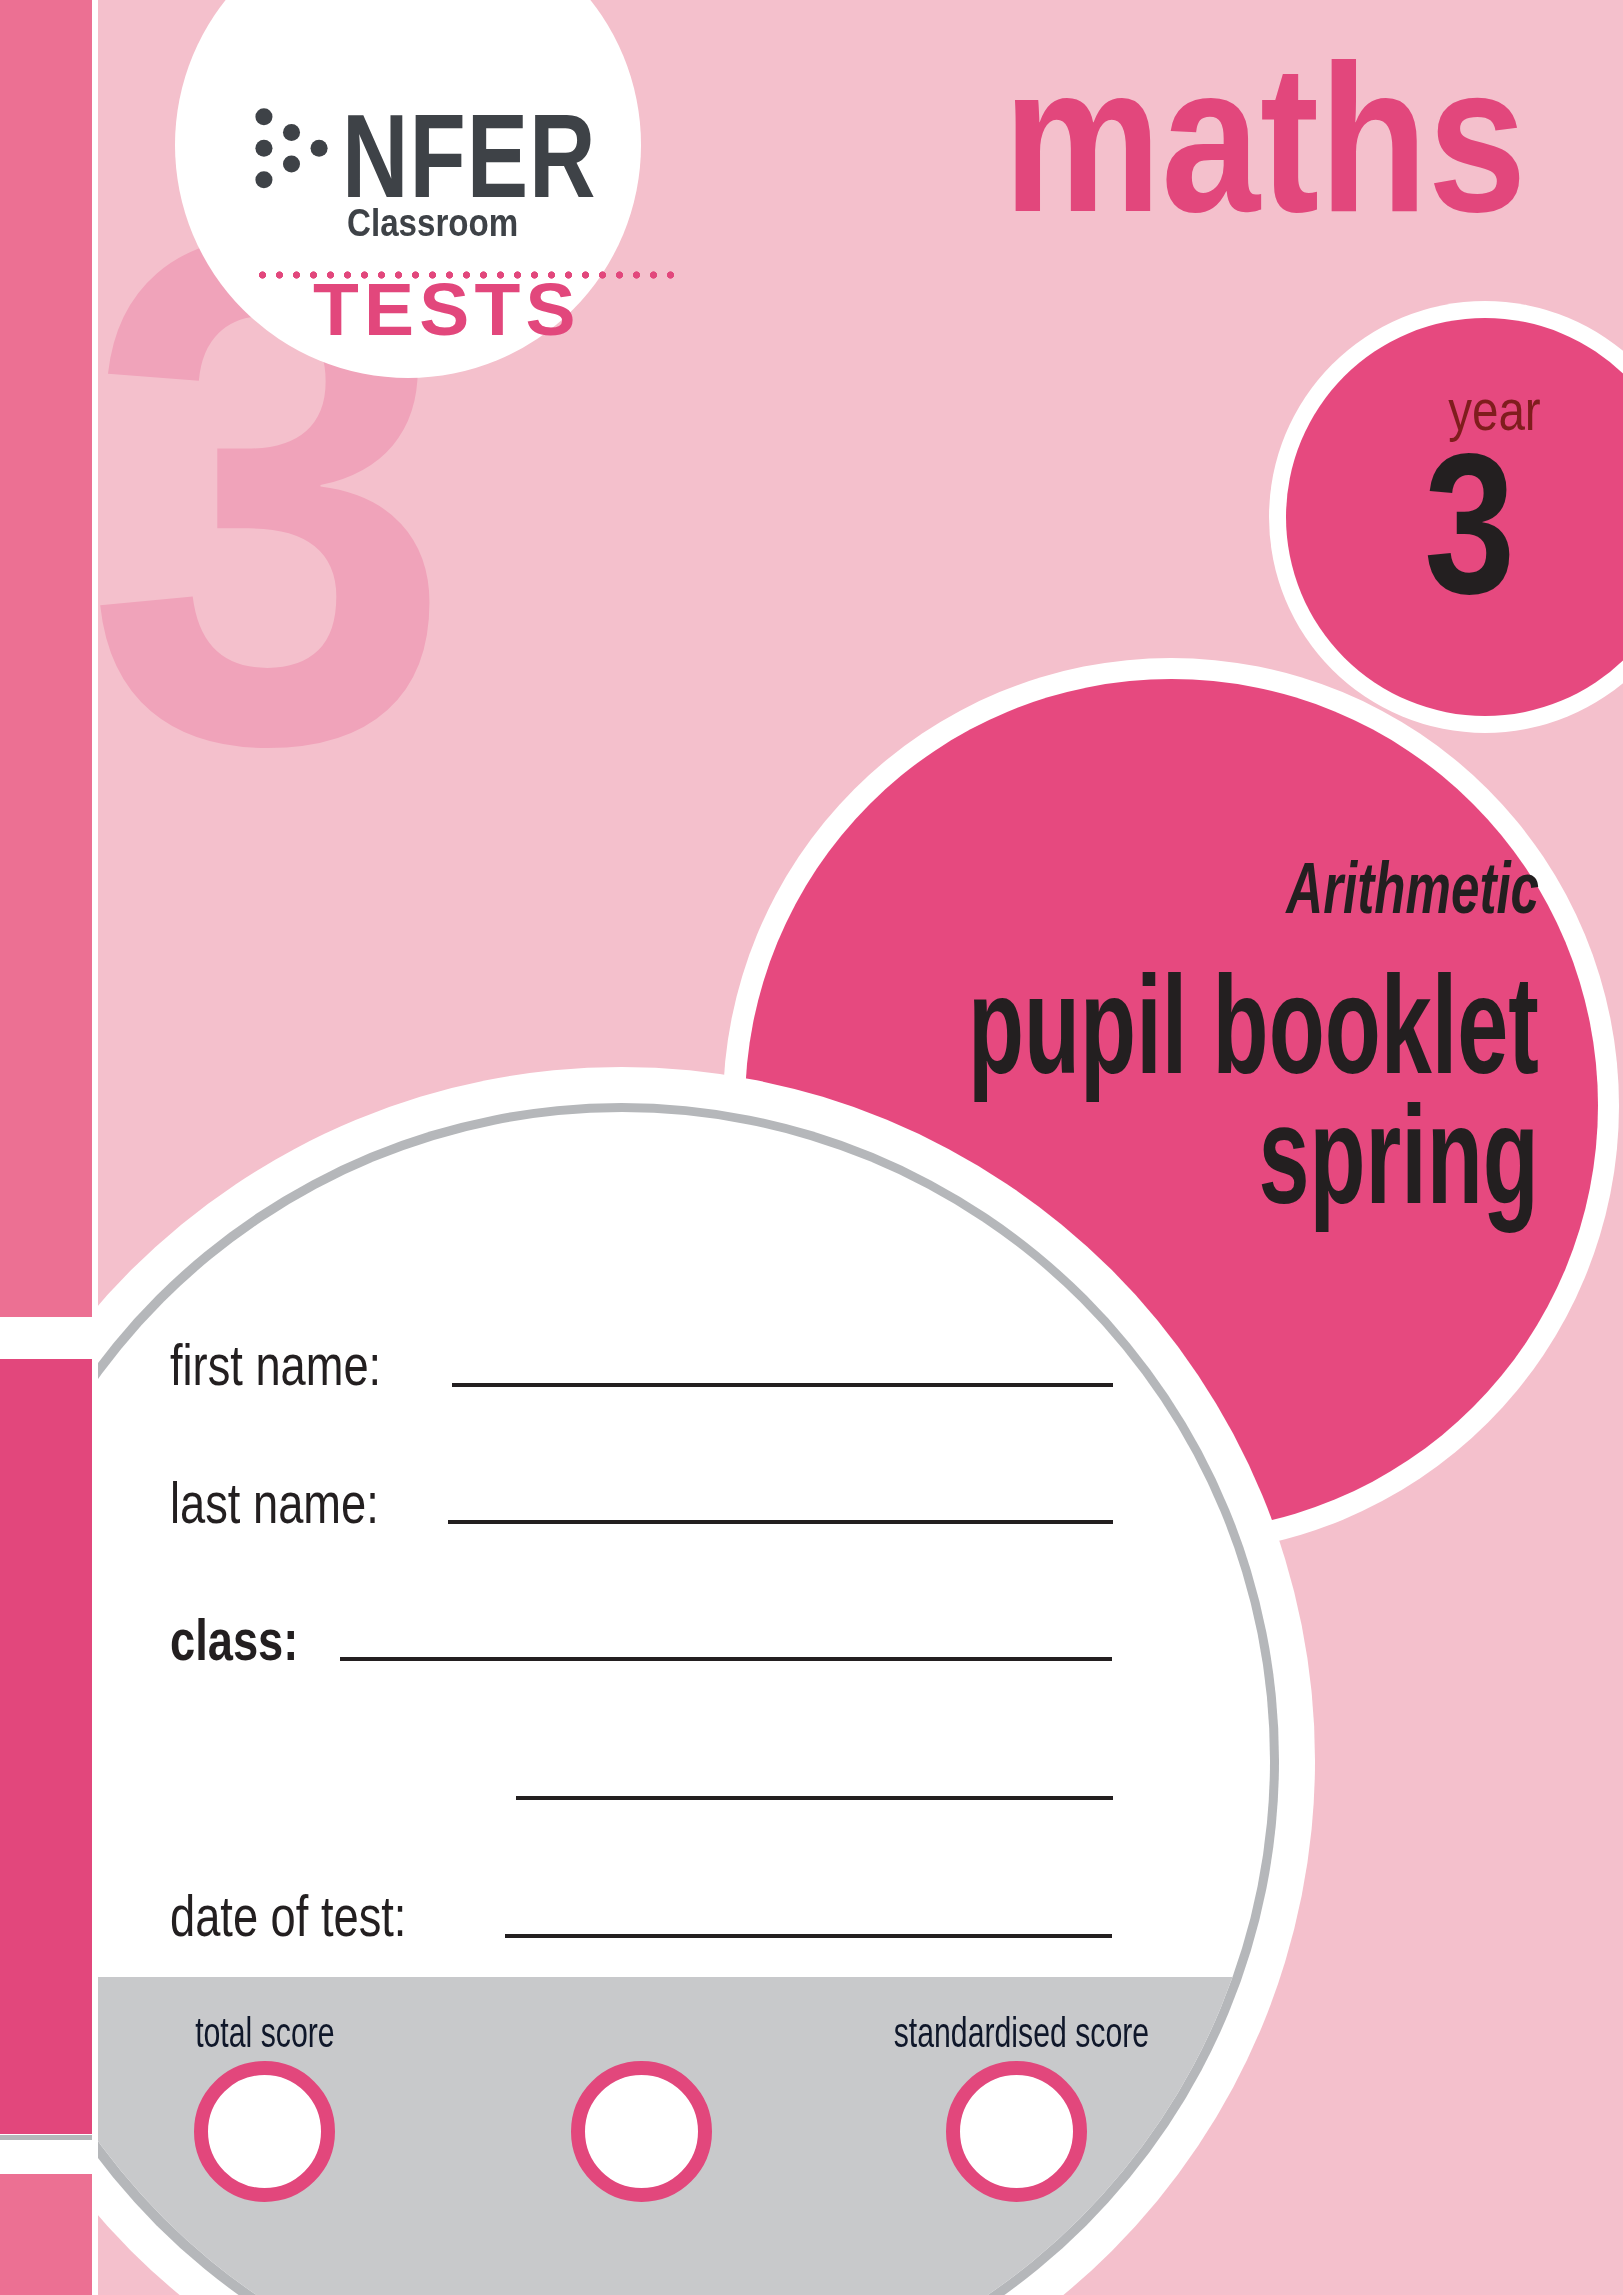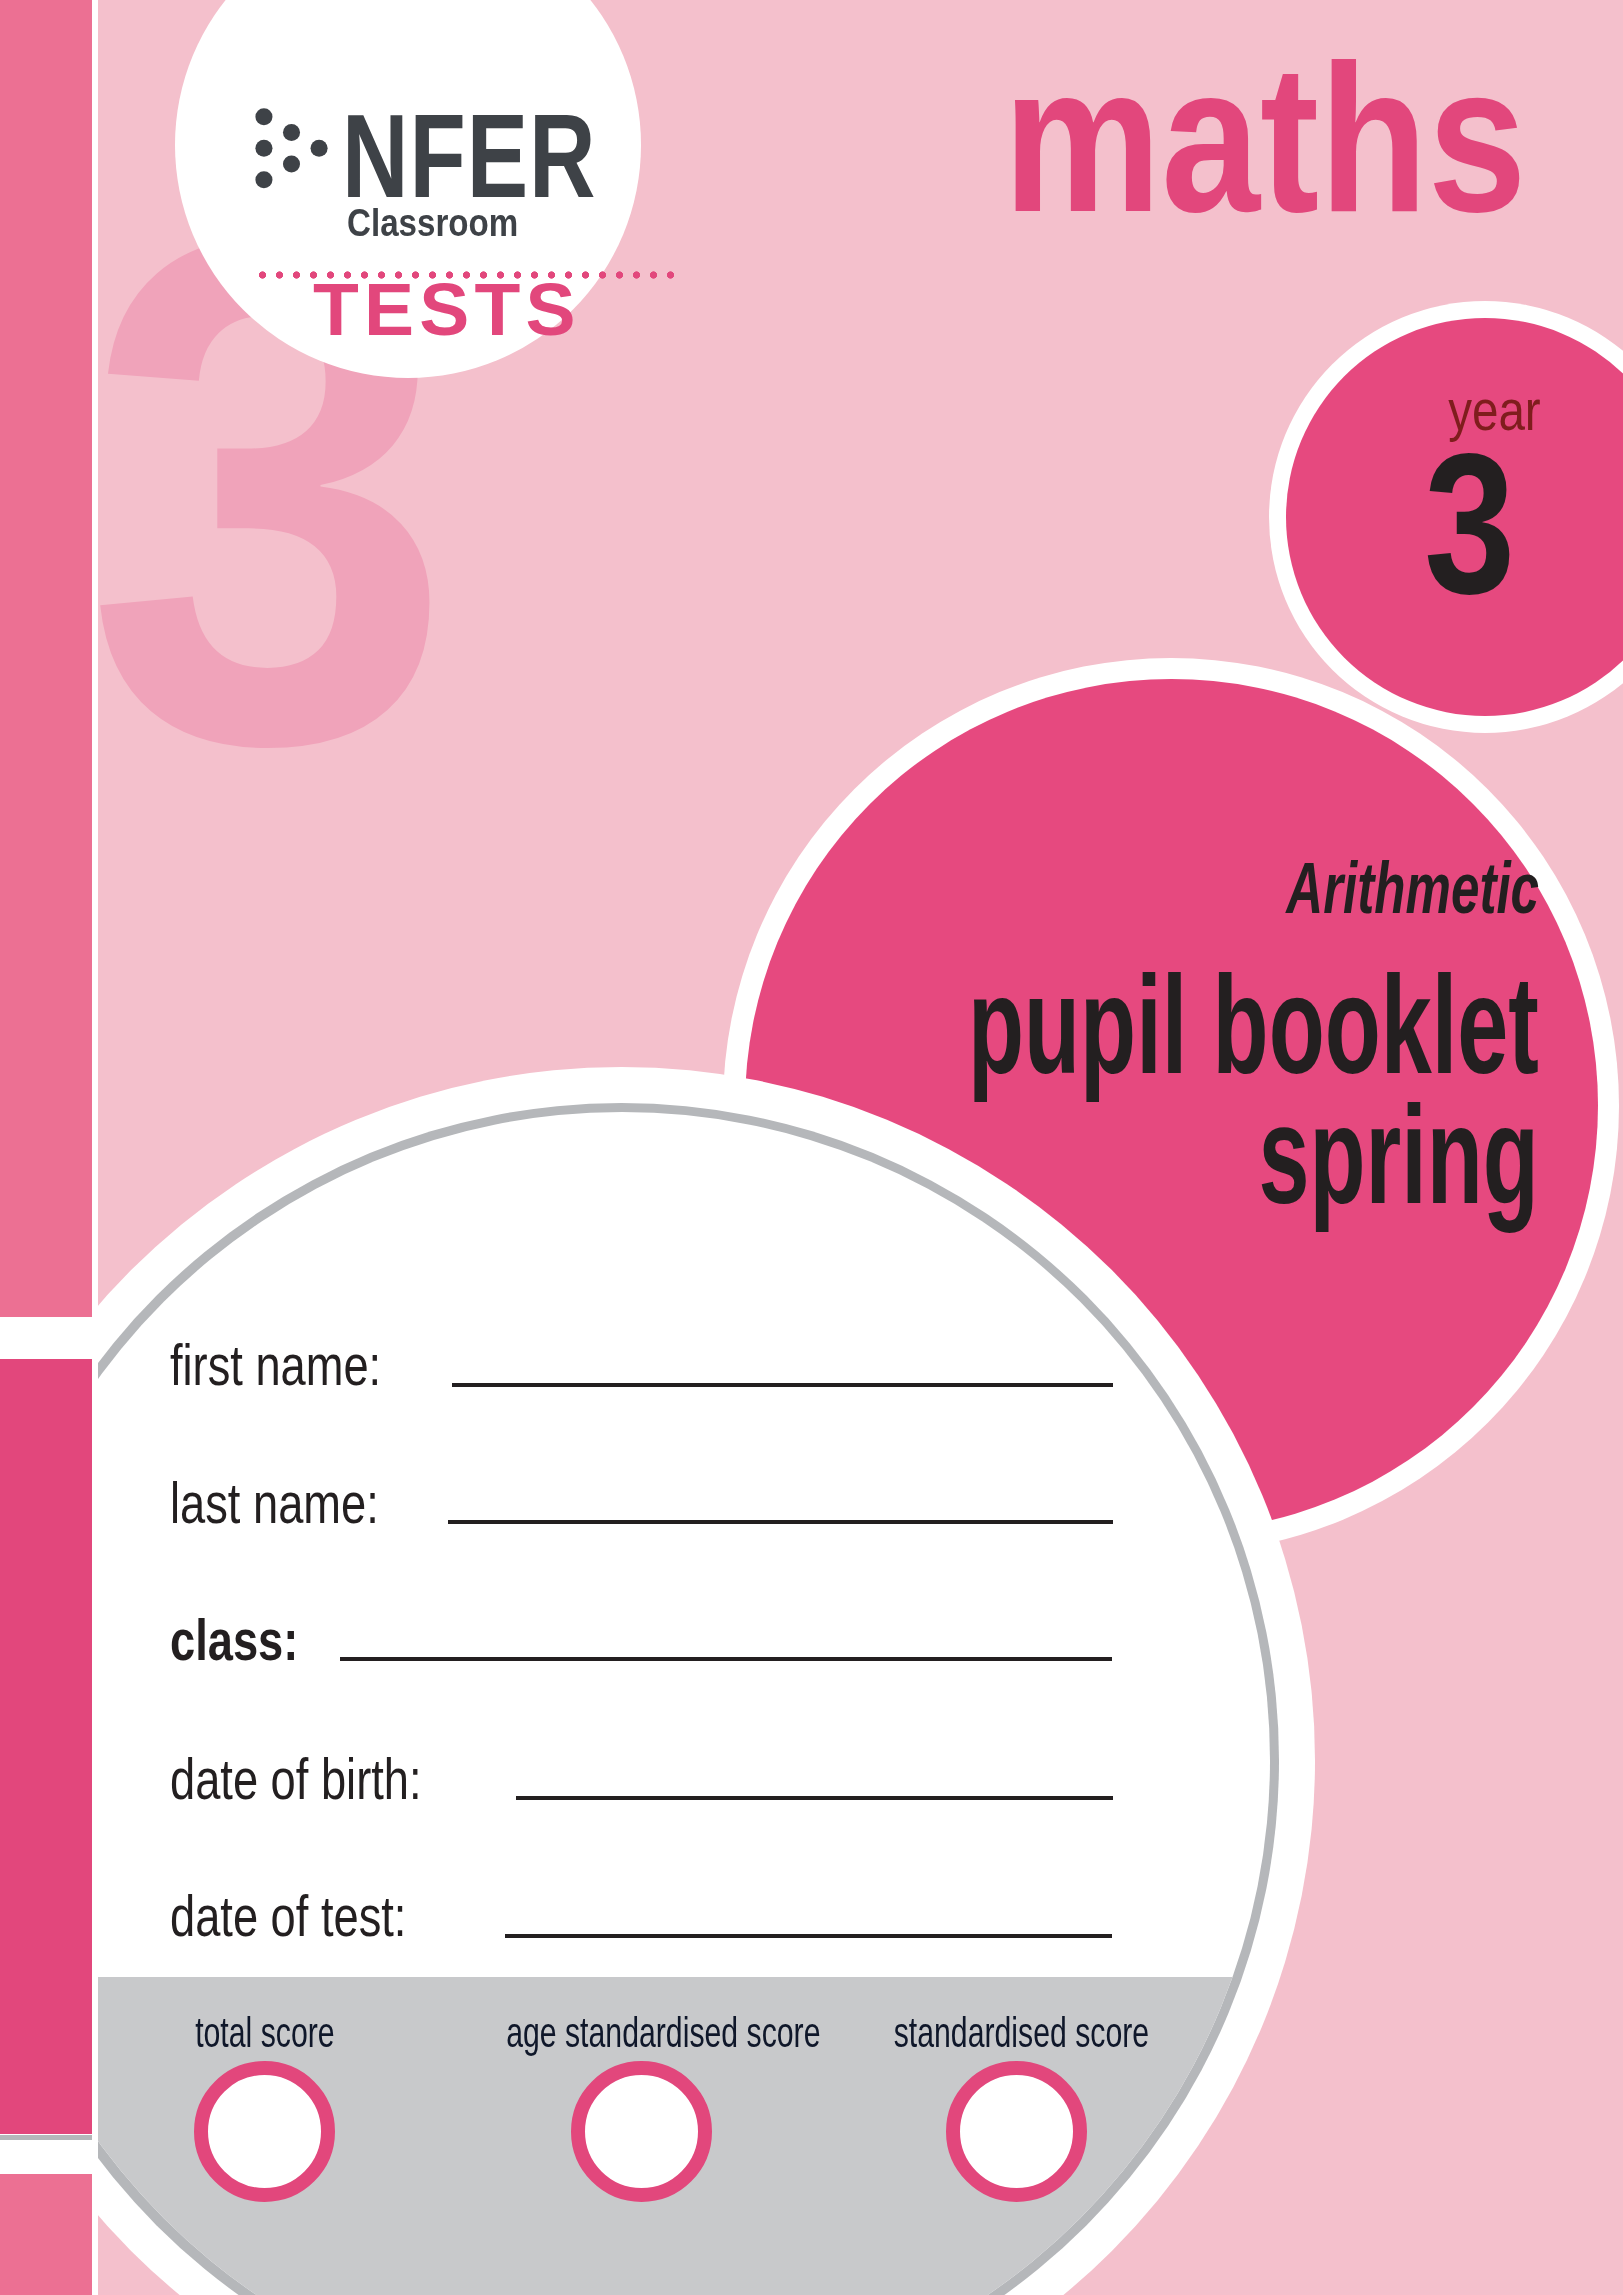--- a/index.html
+++ b/index.html
@@ -130,28 +130,26 @@
 
   <div class="ab field-label" style="top:1336px;"><span>first name:</span></div>
   <div class="ab write-line" style="left:452px; top:1383px; width:661px;"></div>
 
   <div class="ab field-label" style="top:1474px;"><span>last name:</span></div>
   <div class="ab write-line" style="left:448px; top:1520px; width:665px;"></div>
 
   <div class="ab field-label" style="top:1611px;font-weight:bold;"><span>class:</span></div>
   <div class="ab write-line" style="left:340px; top:1657px; width:772px;"></div>
 
-  <div class="ab field-label" style="top:1750px;"><span>date of birth:</span></div>
   <div class="ab write-line" style="left:516px; top:1796px; width:597px;"></div>
 
   <div class="ab field-label" style="top:1887px;"><span>date of test:</span></div>
   <div class="ab write-line" style="left:505px; top:1934px; width:607px;"></div>
 
   <div class="ab score-label" style="left:157px; width:216px;"><span>total score</span></div>
-  <div class="ab score-label" style="left:445px; width:393px;"><span>age standardised score</span></div>
   <div class="ab score-label" style="left:844px; width:347px;"><span>standardised score</span></div>
 
   <div class="ab score-circle" style="left:194px;"></div>
   <div class="ab score-circle" style="left:571px;"></div>
   <div class="ab score-circle" style="left:946px;"></div>
 
 </div>
 
 
 </body></html>

